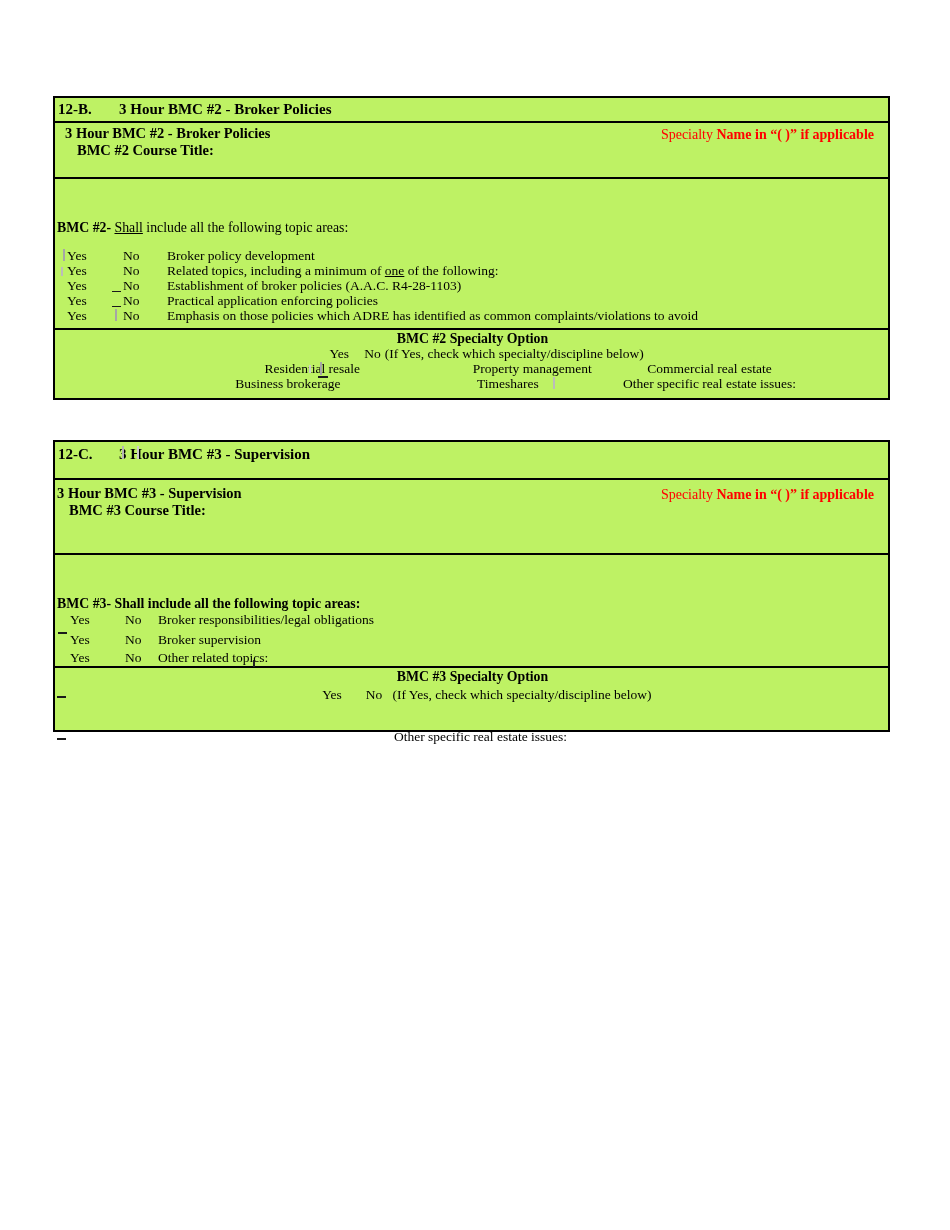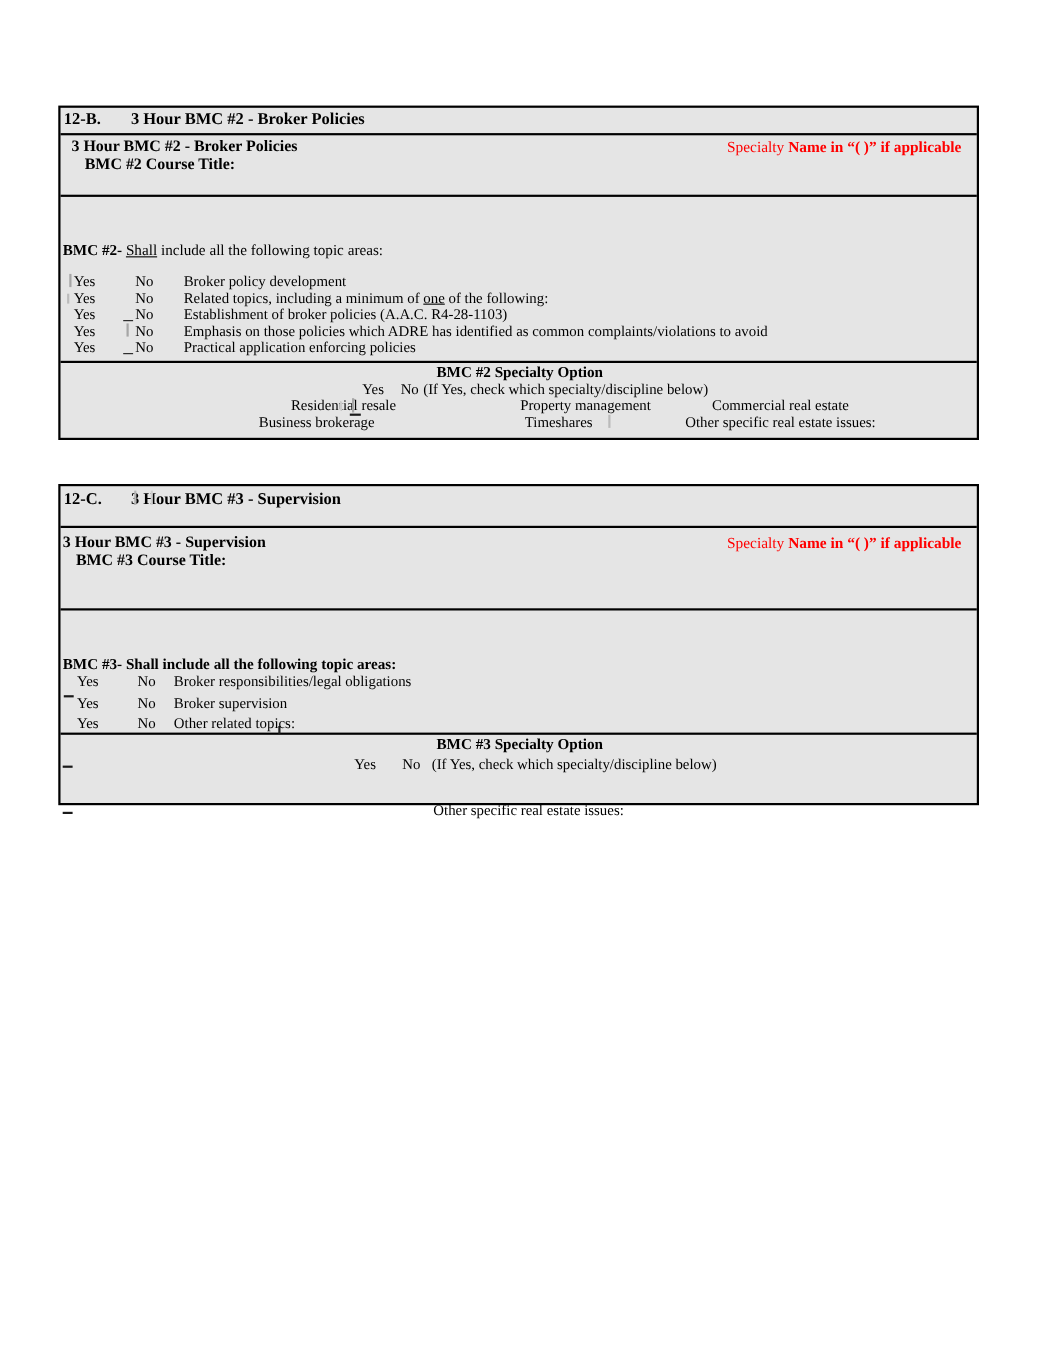--- a/index.html
+++ b/index.html
@@ -3,21 +3,21 @@
 <meta charset="utf-8">
 <style>
   html,body { margin:0; padding:0; }
   body {
     width:950px; height:1230px; background:#ffffff;
     font-family:"Liberation Serif", serif; color:#000000;
     position:relative; overflow:hidden;
   }
   .form-table {
     position:absolute; left:53px; width:837px; box-sizing:border-box;
-    border:2px solid #000; background:#e5e5e5;
+    border:2px solid #000; background:#bef264;
   }
   #bmc2-table { top:96px;  height:304px; }
   #bmc3-table { top:440px; height:292px; }
   .trow { position:relative; box-sizing:border-box; border-bottom:2px solid #000; }
   .trow.last { border-bottom:none;text-align:center; }
 
   .sec-hd { font-size:15px; font-weight:bold; padding:3px 0 0 3px; }
   .sec-id { display:inline-block; width:61px; }
 
   .course { padding-top:2px; padding-left:10px; font-weight:bold; font-size:14.5px; line-height:17px; }
@@ -90,26 +90,26 @@
     </div>
     <div class="opt-row">
       <span class="vmark" style="left:6px;top:4px;height:9px;background:#bbb;"></span>
       <span class="yes">Yes</span><span class="no">No</span><span><span>Related topics, including a minimum of </span><span class="u">one</span><span> of the following:</span></span>
     </div>
     <div class="opt-row">
       <span class="hmark" style="left:57px;bottom:1px;width:9px;"></span>
       <span class="yes">Yes</span><span class="no">No</span><span>Establishment of broker policies (A.A.C. R4-28-1103)</span>
     </div>
     <div class="opt-row">
+      <span class="hmark" style="left:57px;bottom:1px;width:9px;"></span>
+      <span class="yes">Yes</span><span class="no">No</span><span>Practical application enforcing policies</span>
+    </div>
+    <div class="opt-row">
       <span class="vmark" style="left:60px;top:1px;height:12px;"></span>
       <span class="yes">Yes</span><span class="no">No</span><span>Emphasis on those policies which ADRE has identified as common complaints/violations to avoid</span>
-    </div>
-    <div class="opt-row">
-      <span class="hmark" style="left:57px;bottom:1px;width:9px;"></span>
-      <span class="yes">Yes</span><span class="no">No</span><span>Practical application enforcing policies</span>
     </div>
   </div>
 
   <div class="trow last" style="height:107px;">
     <div class="spec-hd">BMC #2 Specialty Option</div>
     <div class="yesno">
       <span class="yes">Yes</span><span>No</span><span class="note">(If Yes, check which specialty/discipline below)</span>
     </div>
     <div class="spec-grid">
       <span class="vmark" style="left:254px;top:4px;height:8px;background:#ccc;"></span>

